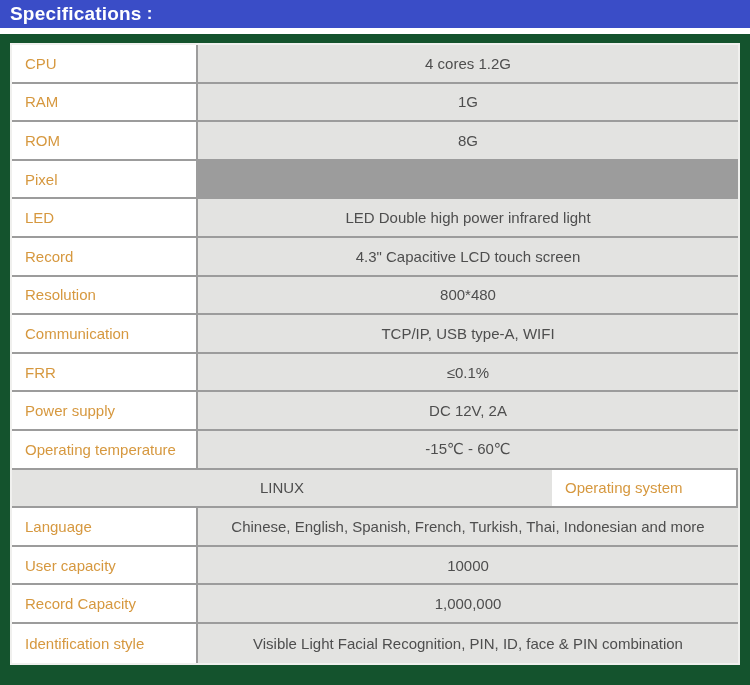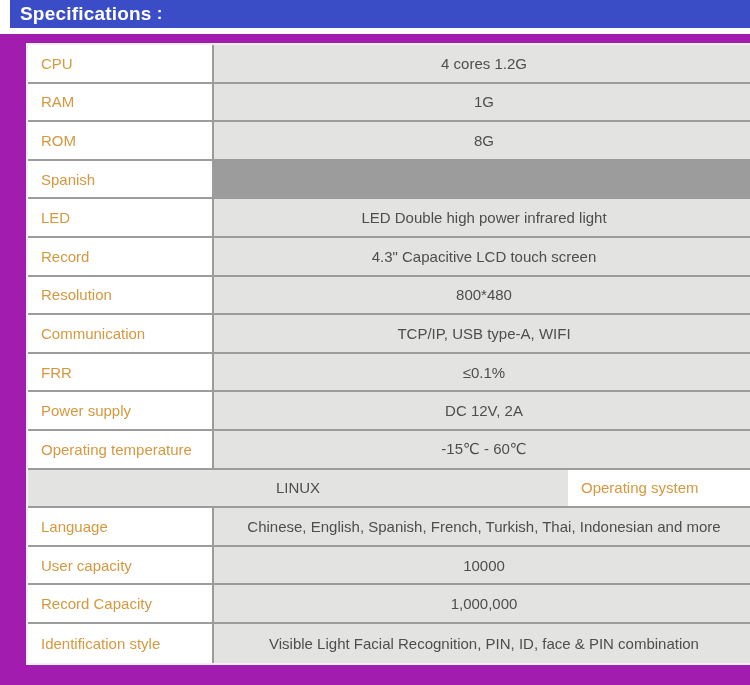--- a/index.html
+++ b/index.html
@@ -14,42 +14,41 @@
   .page { width: 750px; height: 685px; position: relative; }
 
   
   .title-bar {
     height: 28px;
     background: #3a4dc7;
     display: flex;
     align-items: center;
     padding-left: 10px;
     box-sizing: border-box;
-    margin-left: 10px;
   }
   .title-bar .title-text {
     color: #ffffff;
     font-size: 19px;
     font-weight: bold;
     letter-spacing: 0.2px;
   }
   .title-bar .title-colon {
     color: #ffffff;
     font-size: 17px;
     font-weight: bold;
     margin-left: 5px;
   }
 
   .gap { height: 6px; background: #ffffff; }
 
   
   .panel {
-    background: #a21caf;
+    background: #14532d;
     height: 651px;
-    padding: 9px 10px 0 26px;
+    padding: 9px 10px 0 10px;
     box-sizing: border-box;
     overflow: hidden;
   }
 
   .spec-table {
     width: 730px;
     box-sizing: border-box;
     border: 2px solid #f0f0ee;
     background: #9c9c9c;
   }
@@ -104,21 +103,21 @@
     <div class="cell label">RAM</div>
     <div class="cell value">1G</div>
   </div>
 
   <div class="spec-row">
     <div class="cell label">ROM</div>
     <div class="cell value">8G</div>
   </div>
 
   <div class="spec-row">
-    <div class="cell label">Spanish</div>
+    <div class="cell label">Pixel</div>
   </div>
 
   <div class="spec-row">
     <div class="cell label">LED</div>
     <div class="cell value">LED Double high power infrared light</div>
   </div>
 
   <div class="spec-row">
     <div class="cell label">Record</div>
     <div class="cell value">4.3" Capacitive LCD touch screen</div>

